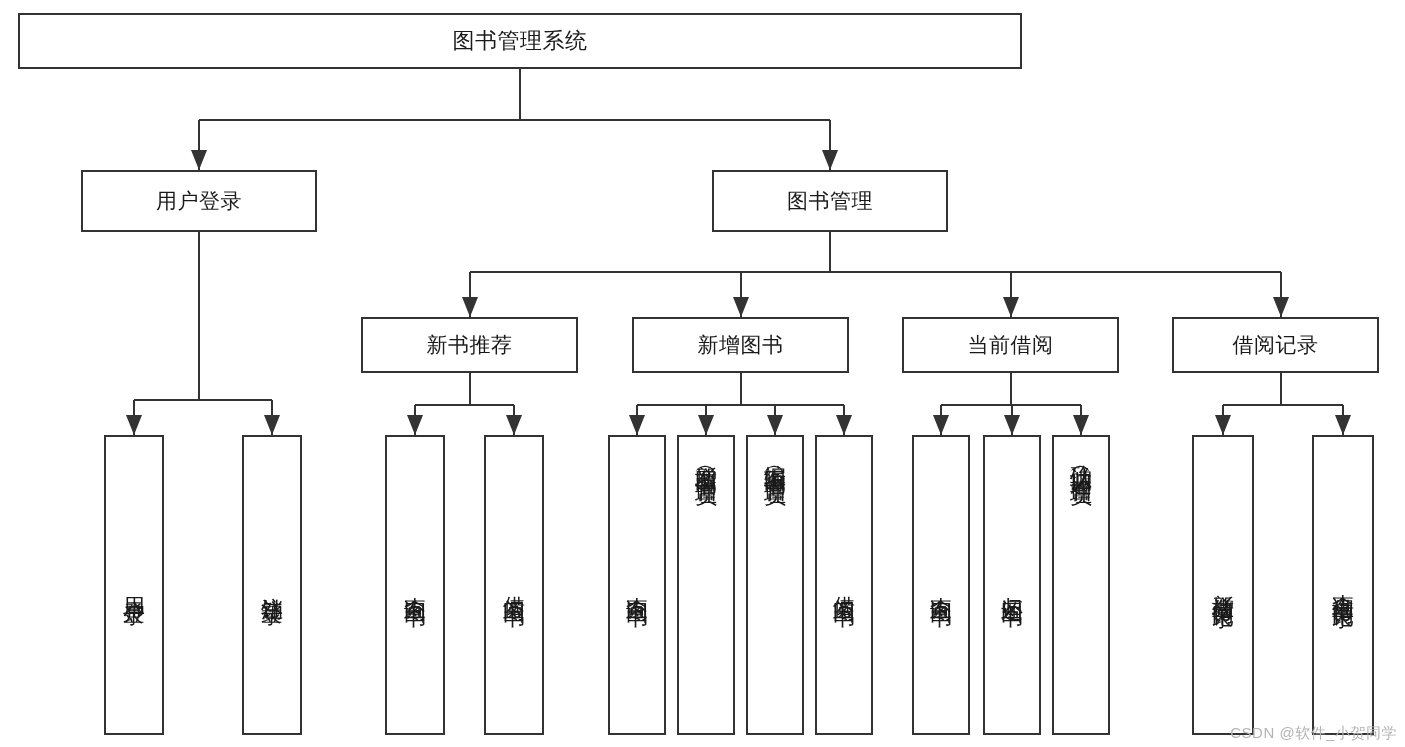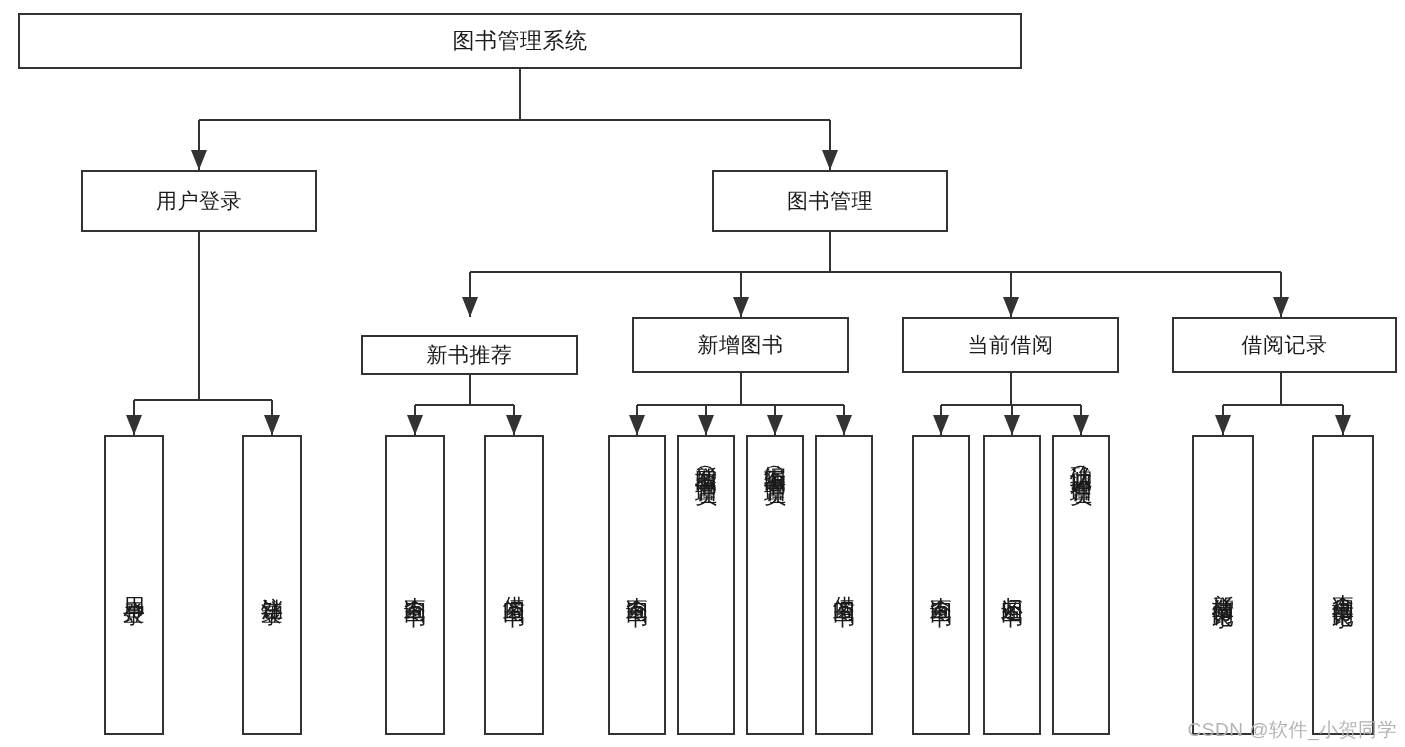--- a/index.html
+++ b/index.html
@@ -59,21 +59,21 @@
   .node.vertical.top-aligned {
     justify-content: flex-start;
   }
   .node-label {
     display: block;
   }
   #watermark {
     position: absolute;
     right: 8px;
     bottom: 4px;
-    font-size: 19px;
+    font-size: 15px;
     color: #b4b4b4;
     font-family: "Liberation Sans", "DejaVu Sans", sans-serif;
     white-space: nowrap;
     letter-spacing: 0.5px;
   }
 </style>
 </head>
 <body>
 
 <div id="diagram-root">
@@ -135,30 +135,30 @@
   <div id="node-layer">
       <div class="node horizontal root" id="node-root" style="left: 18px; top: 13px; width: 1004px; height: 56px;">
         <span class="node-label">图书管理系统</span>
       </div>
       <div class="node horizontal" id="node-user-login" style="left: 81px; top: 170px; width: 236px; height: 62px;">
         <span class="node-label">用户登录</span>
       </div>
       <div class="node horizontal" id="node-book-manage" style="left: 712px; top: 170px; width: 236px; height: 62px;">
         <span class="node-label">图书管理</span>
       </div>
-      <div class="node horizontal" id="node-new-book-recommend" style="left: 361px; top: 317px; width: 217px; height: 40px; margin-top: 18px;">
+      <div class="node horizontal" id="node-new-book-recommend" style="left: 361px; top: 317px; width: 217px; height: 56px;">
         <span class="node-label">新书推荐</span>
       </div>
       <div class="node horizontal" id="node-book-borrow" style="left: 632px; top: 317px; width: 217px; height: 56px;">
         <span class="node-label">新增图书</span>
       </div>
       <div class="node horizontal" id="node-current-borrow" style="left: 902px; top: 317px; width: 217px; height: 56px; font-family: Liberation Serif, serif;">
         <span class="node-label">当前借阅</span>
       </div>
-      <div class="node horizontal" id="node-borrow-record" style="left: 1172px; top: 317px; width: 225px; height: 56px; font-family: Liberation Serif, serif;">
+      <div class="node horizontal" id="node-borrow-record" style="left: 1172px; top: 317px; width: 207px; height: 56px; font-family: Liberation Serif, serif;">
         <span class="node-label">借阅记录</span>
       </div>
       <div class="node vertical" id="node-leaf-user-login" style="left: 104px; top: 435px; width: 60px; height: 300px;">
         <span class="node-label">用户登录</span>
       </div>
       <div class="node vertical" id="node-leaf-logout" style="left: 242px; top: 435px; width: 60px; height: 300px;">
         <span class="node-label">注销登录</span>
       </div>
       <div class="node vertical" id="node-leaf-query-book-1" style="left: 385px; top: 435px; width: 60px; height: 300px;">
         <span class="node-label">查询图书</span>

